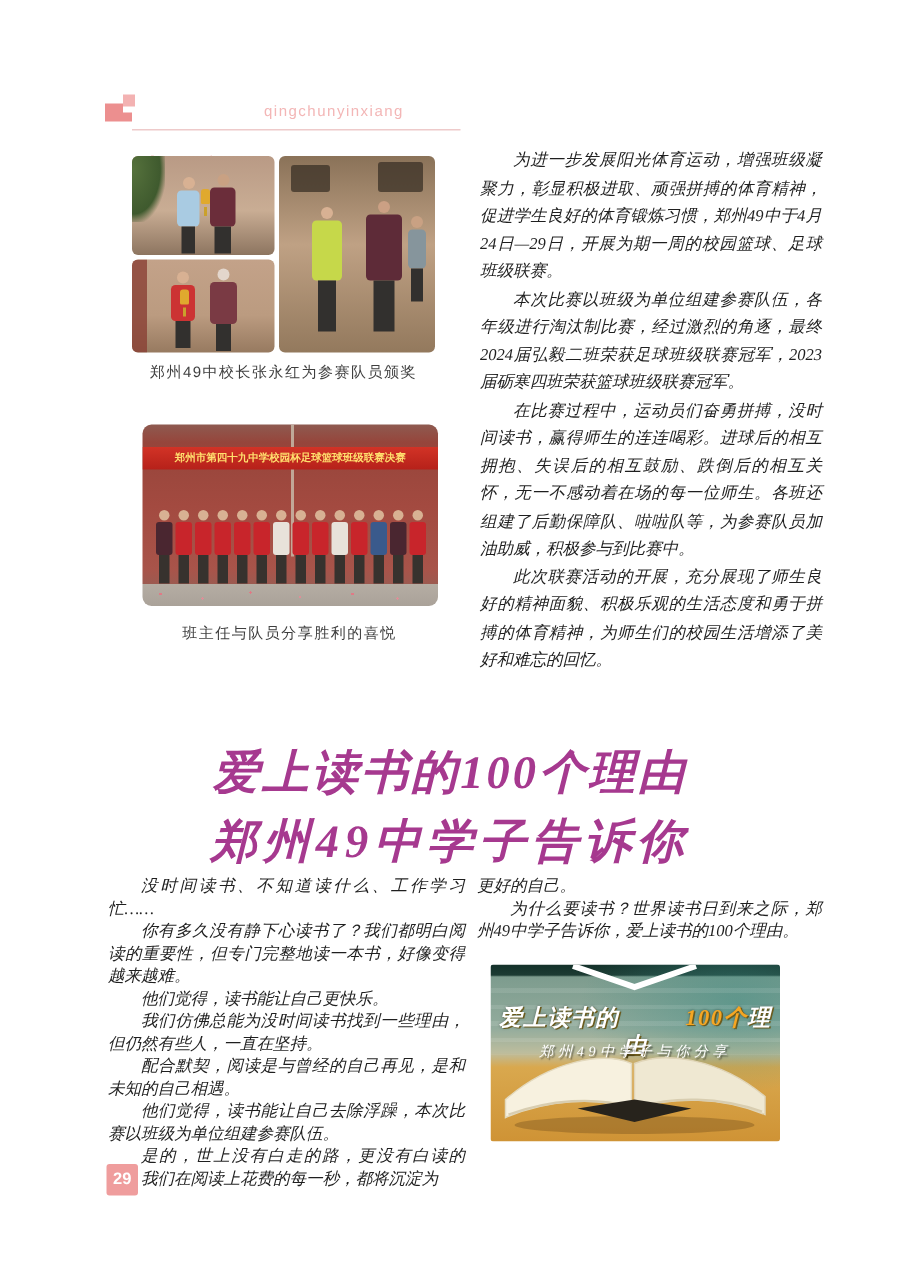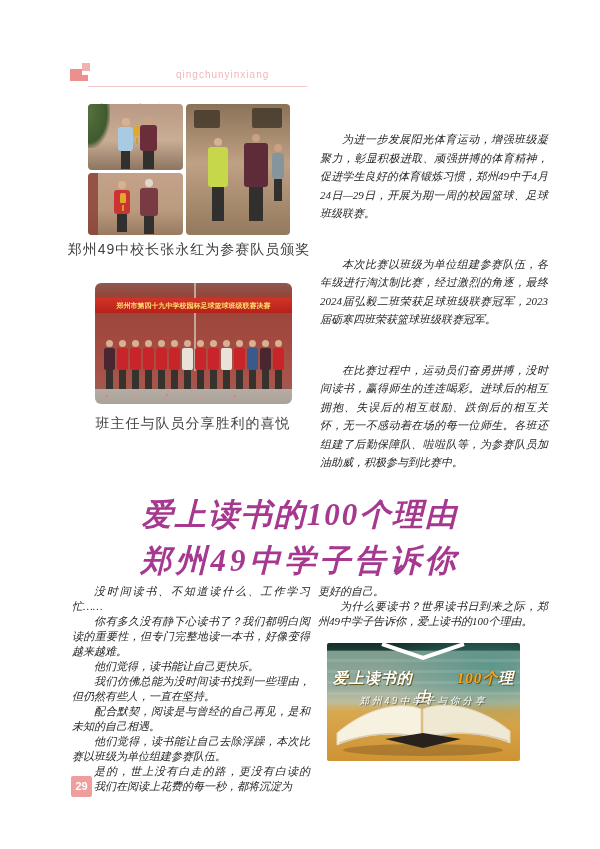--- a/index.html
+++ b/index.html
@@ -27,21 +27,21 @@
   .foliage { position:absolute; left:-8px; top:-6px; width:30px; height:50px; background:radial-gradient(ellipse at 30% 30%, #55713c 0%, #3f5a2e 60%, transparent 75%); }
   .windark { position:absolute; background:#3a3026; opacity:.75; border-radius:2px; }
   .doorred { position:absolute; background:#8a4034; opacity:.8; }
   .fig { position:absolute; }
   .fig .head { width:8px; height:8px; border-radius:50%; background:#d8b193; margin:0 auto; }
   .fig .torso { width:100%; border-radius:3px; margin-top:1px; }
   .fig .legs { width:60%; margin:0 auto; background:#32302e; }
   .trophy { position:absolute; width:6px; height:10px; background:#e0a92e; border-radius:2px 2px 1px 1px; box-shadow:0 10px 0 -2px #caa12c; }
 
   
-  .cap { position:absolute; text-align:center; font-size:14px; color:#3f3f3f; font-family:"Liberation Sans","DejaVu Sans",sans-serif; letter-spacing:1px; }
+  .cap { position:absolute; text-align:center; font-size:10px; color:#3f3f3f; font-family:"Liberation Sans","DejaVu Sans",sans-serif; letter-spacing:1px; }
   .cap1 { left:60px; top:241px; width:258px; }
   .cap2 { left:64px; top:415px; width:258px; }
 
   
   .photo2 { position:absolute; left:95px; top:283px; width:197px; height:121px; border-radius:6px; overflow:hidden;
             background:linear-gradient(180deg,#8e5a50 0%, #96453b 10%, #a34a40 45%, #a8544a 80%, #9c5a50 88%, #b5ada3 88%, #aaa299 100%); }
   .banner { position:absolute; left:0; top:15px; width:100%; height:15px; background:linear-gradient(180deg,#d23326,#b6211a);
             color:#ffdf6e; font-size:7px; line-height:15px; text-align:center; letter-spacing:0px; font-weight:bold; white-space:nowrap;
             font-family:"Liberation Sans","DejaVu Sans",sans-serif; }
   .pole { position:absolute; left:50%; top:0; width:2px; height:88px; background:#cabfae; opacity:.8; }
@@ -55,21 +55,21 @@
   .petals { position:absolute; left:0; bottom:0; width:100%; height:14px;
             background-image:radial-gradient(circle 1.5px at 12px 6px,#e07a86 55%,transparent 60%),
                              radial-gradient(circle 1.5px at 40px 9px,#df8e98 55%,transparent 60%),
                              radial-gradient(circle 1.5px at 72px 5px,#e07a86 55%,transparent 60%),
                              radial-gradient(circle 1.5px at 105px 8px,#df8e98 55%,transparent 60%),
                              radial-gradient(circle 1.5px at 140px 6px,#e07a86 55%,transparent 60%),
                              radial-gradient(circle 1.5px at 170px 9px,#df8e98 55%,transparent 60%); }
 
   
   .sports { position:absolute; left:320px; top:98px; width:228px; color:#1f1f1f; }
-  .sports p { font-size:11px; line-height:18.5px; text-align:justify; text-indent:2em; font-style:italic;margin-top:32px; }
+  .sports p { font-size:11px; line-height:18.5px; text-align:justify; text-indent:2em; font-style:italic; }
 
   
   .rtitle { position:absolute; left:0; top:492px; width:600px; text-align:center; color:#a6398f; font-weight:bold; font-style:italic; }
   .rtitle .l1 { font-size:31px; line-height:46px; letter-spacing:2px; }
   .rtitle .l2 { font-size:31px; line-height:46px; letter-spacing:4px; }
 
   
   .bcol { position:absolute; top:584px; color:#1f1f1f; }
   .bcol p { font-size:11px; line-height:15px; text-align:justify; text-indent:2em; font-style:italic; }
   .bcol p.noind { text-indent:0; }
@@ -241,20 +241,21 @@
         </div>
     </div>
     <div class="petals"></div>
   </div>
   <div class="cap cap2">班主任与队员分享胜利的喜悦</div>
 
   <div class="sports">
     <p>为进一步发展阳光体育运动，增强班级凝聚力，彰显积极进取、顽强拼搏的体育精神，促进学生良好的体育锻炼习惯，郑州49中于4月24日—29日，开展为期一周的校园篮球、足球班级联赛。</p>
     <p>本次比赛以班级为单位组建参赛队伍，各年级进行淘汰制比赛，经过激烈的角逐，最终2024届弘毅二班荣获足球班级联赛冠军，2023届砺寒四班荣获篮球班级联赛冠军。</p>
     <p>在比赛过程中，运动员们奋勇拼搏，没时间读书，赢得师生的连连喝彩。进球后的相互拥抱、失误后的相互鼓励、跌倒后的相互关怀，无一不感动着在场的每一位师生。各班还组建了后勤保障队、啦啦队等，为参赛队员加油助威，积极参与到比赛中。</p>
+    <p>此次联赛活动的开展，充分展现了师生良好的精神面貌、积极乐观的生活态度和勇于拼搏的体育精神，为师生们的校园生活增添了美好和难忘的回忆。</p>
   </div>
 
   <div class="rtitle">
     <div class="l1">爱上读书的100个理由</div>
     <div class="l2">郑州49中学子告诉你</div>
   </div>
 
   <div class="bcol bleft">
     <p>没时间读书、不知道读什么、工作学习忙……</p>
     <p>你有多久没有静下心读书了？我们都明白阅读的重要性，但专门完整地读一本书，好像变得越来越难。</p>

